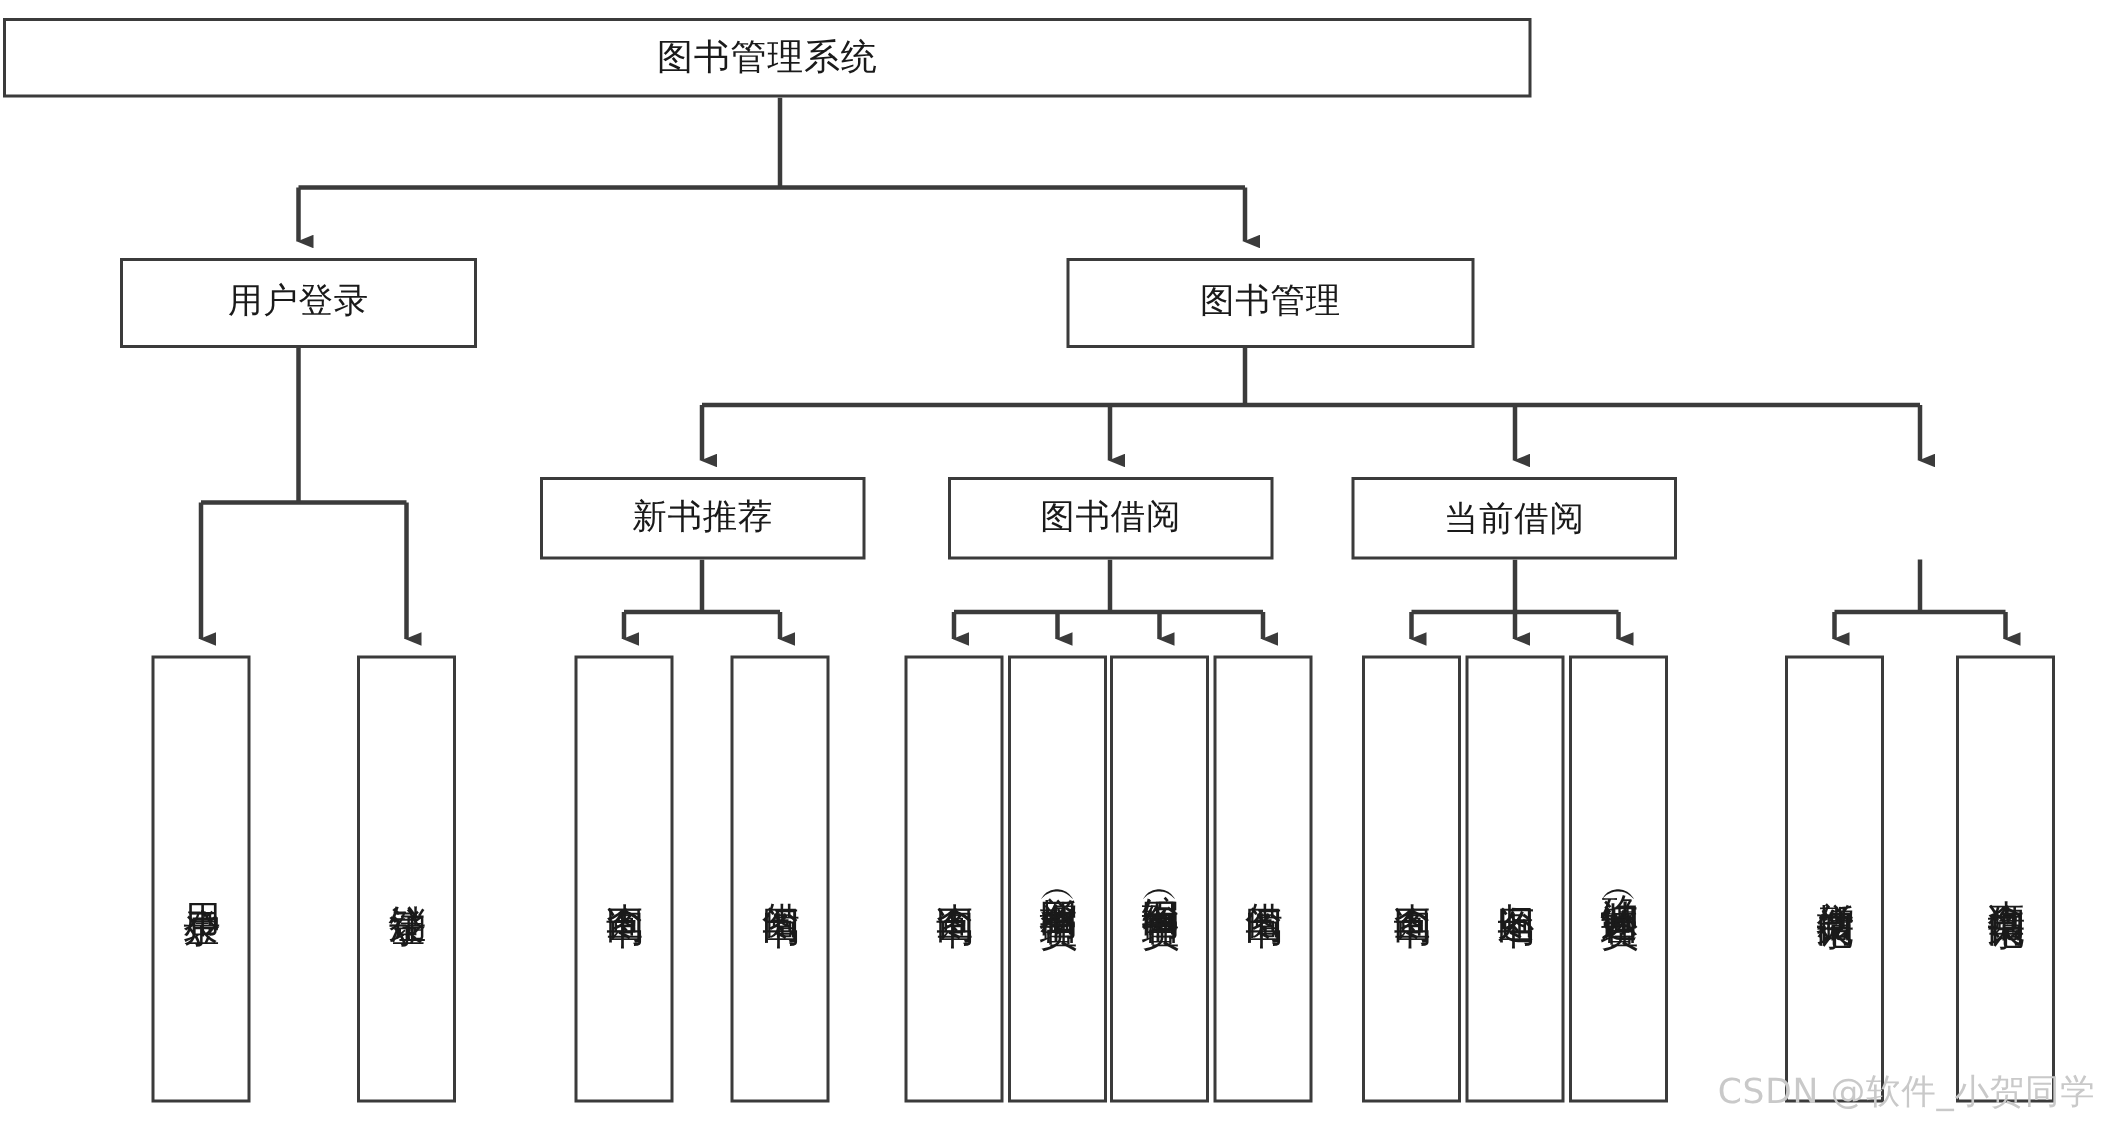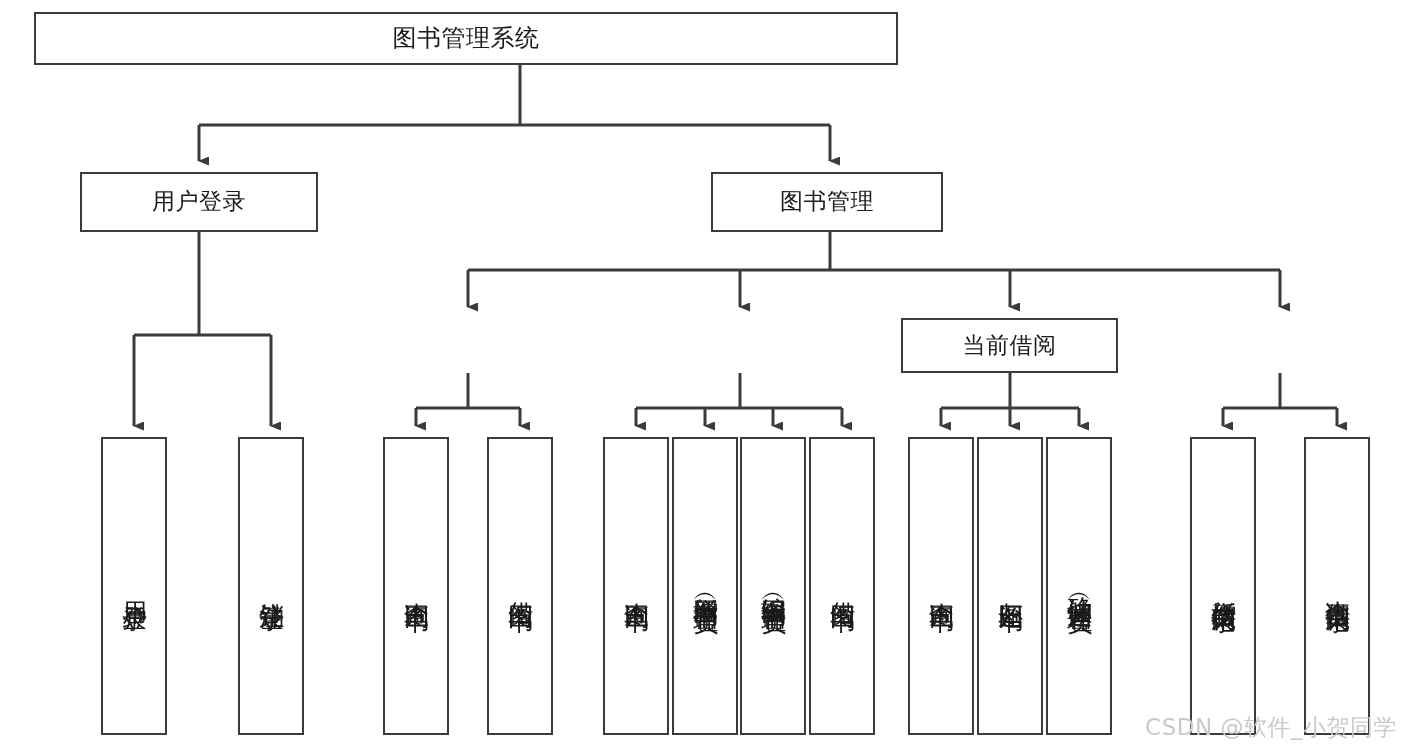--- a/index.html
+++ b/index.html
@@ -125,33 +125,39 @@
       <path d="M1010,408 L1010,426" marker-end="url(#arrowhead)"></path>
       <path d="M1079,408 L1079,426" marker-end="url(#arrowhead)"></path>
 
       <path d="M1280,373 L1280,408"></path>
       <path d="M1223,408 L1337,408"></path>
       <path d="M1223,408 L1223,426" marker-end="url(#arrowhead)"></path>
       <path d="M1337,408 L1337,426" marker-end="url(#arrowhead)"></path>
     </g>
   </svg>
 
-  <div class="node horiz root" style="left:34px; top:12px; width:864px; height:53px;">
+  <div class="node horiz root" style="left:2px; top:12px; width:1019px; height:53px;">
     <span class="node-label">图书管理系统</span>
   </div>
 
   <div class="node horiz" style="left:80px; top:172px; width:238px; height:60px;">
     <span class="node-label">用户登录</span>
   </div>
 
-  <div class="node horiz" style="left:711px; top:172px; width:232px; height:60px;">
+  <div class="node horiz" style="left:711px; top:172px; width:272px; height:60px;">
     <span class="node-label">图书管理</span>
   </div>
 
-
+  <div class="node horiz" style="left:360px; top:318px; width:217px; height:55px;">
+    <span class="node-label">新书推荐</span>
+  </div>
+
+  <div class="node horiz" style="left:632px; top:318px; width:217px; height:55px;">
+    <span class="node-label">图书借阅</span>
+  </div>
 
   <div class="node horiz" style="left:901px; top:318px; width:217px; height:55px;font-family:Liberation Serif, serif;">
     <span class="node-label">当前借阅</span>
   </div>
 
 
   <div class="node vert" style="left:101px; top:437px; width:66px; height:298px;">
     <span class="node-label">用户登录</span>
   </div>
 

